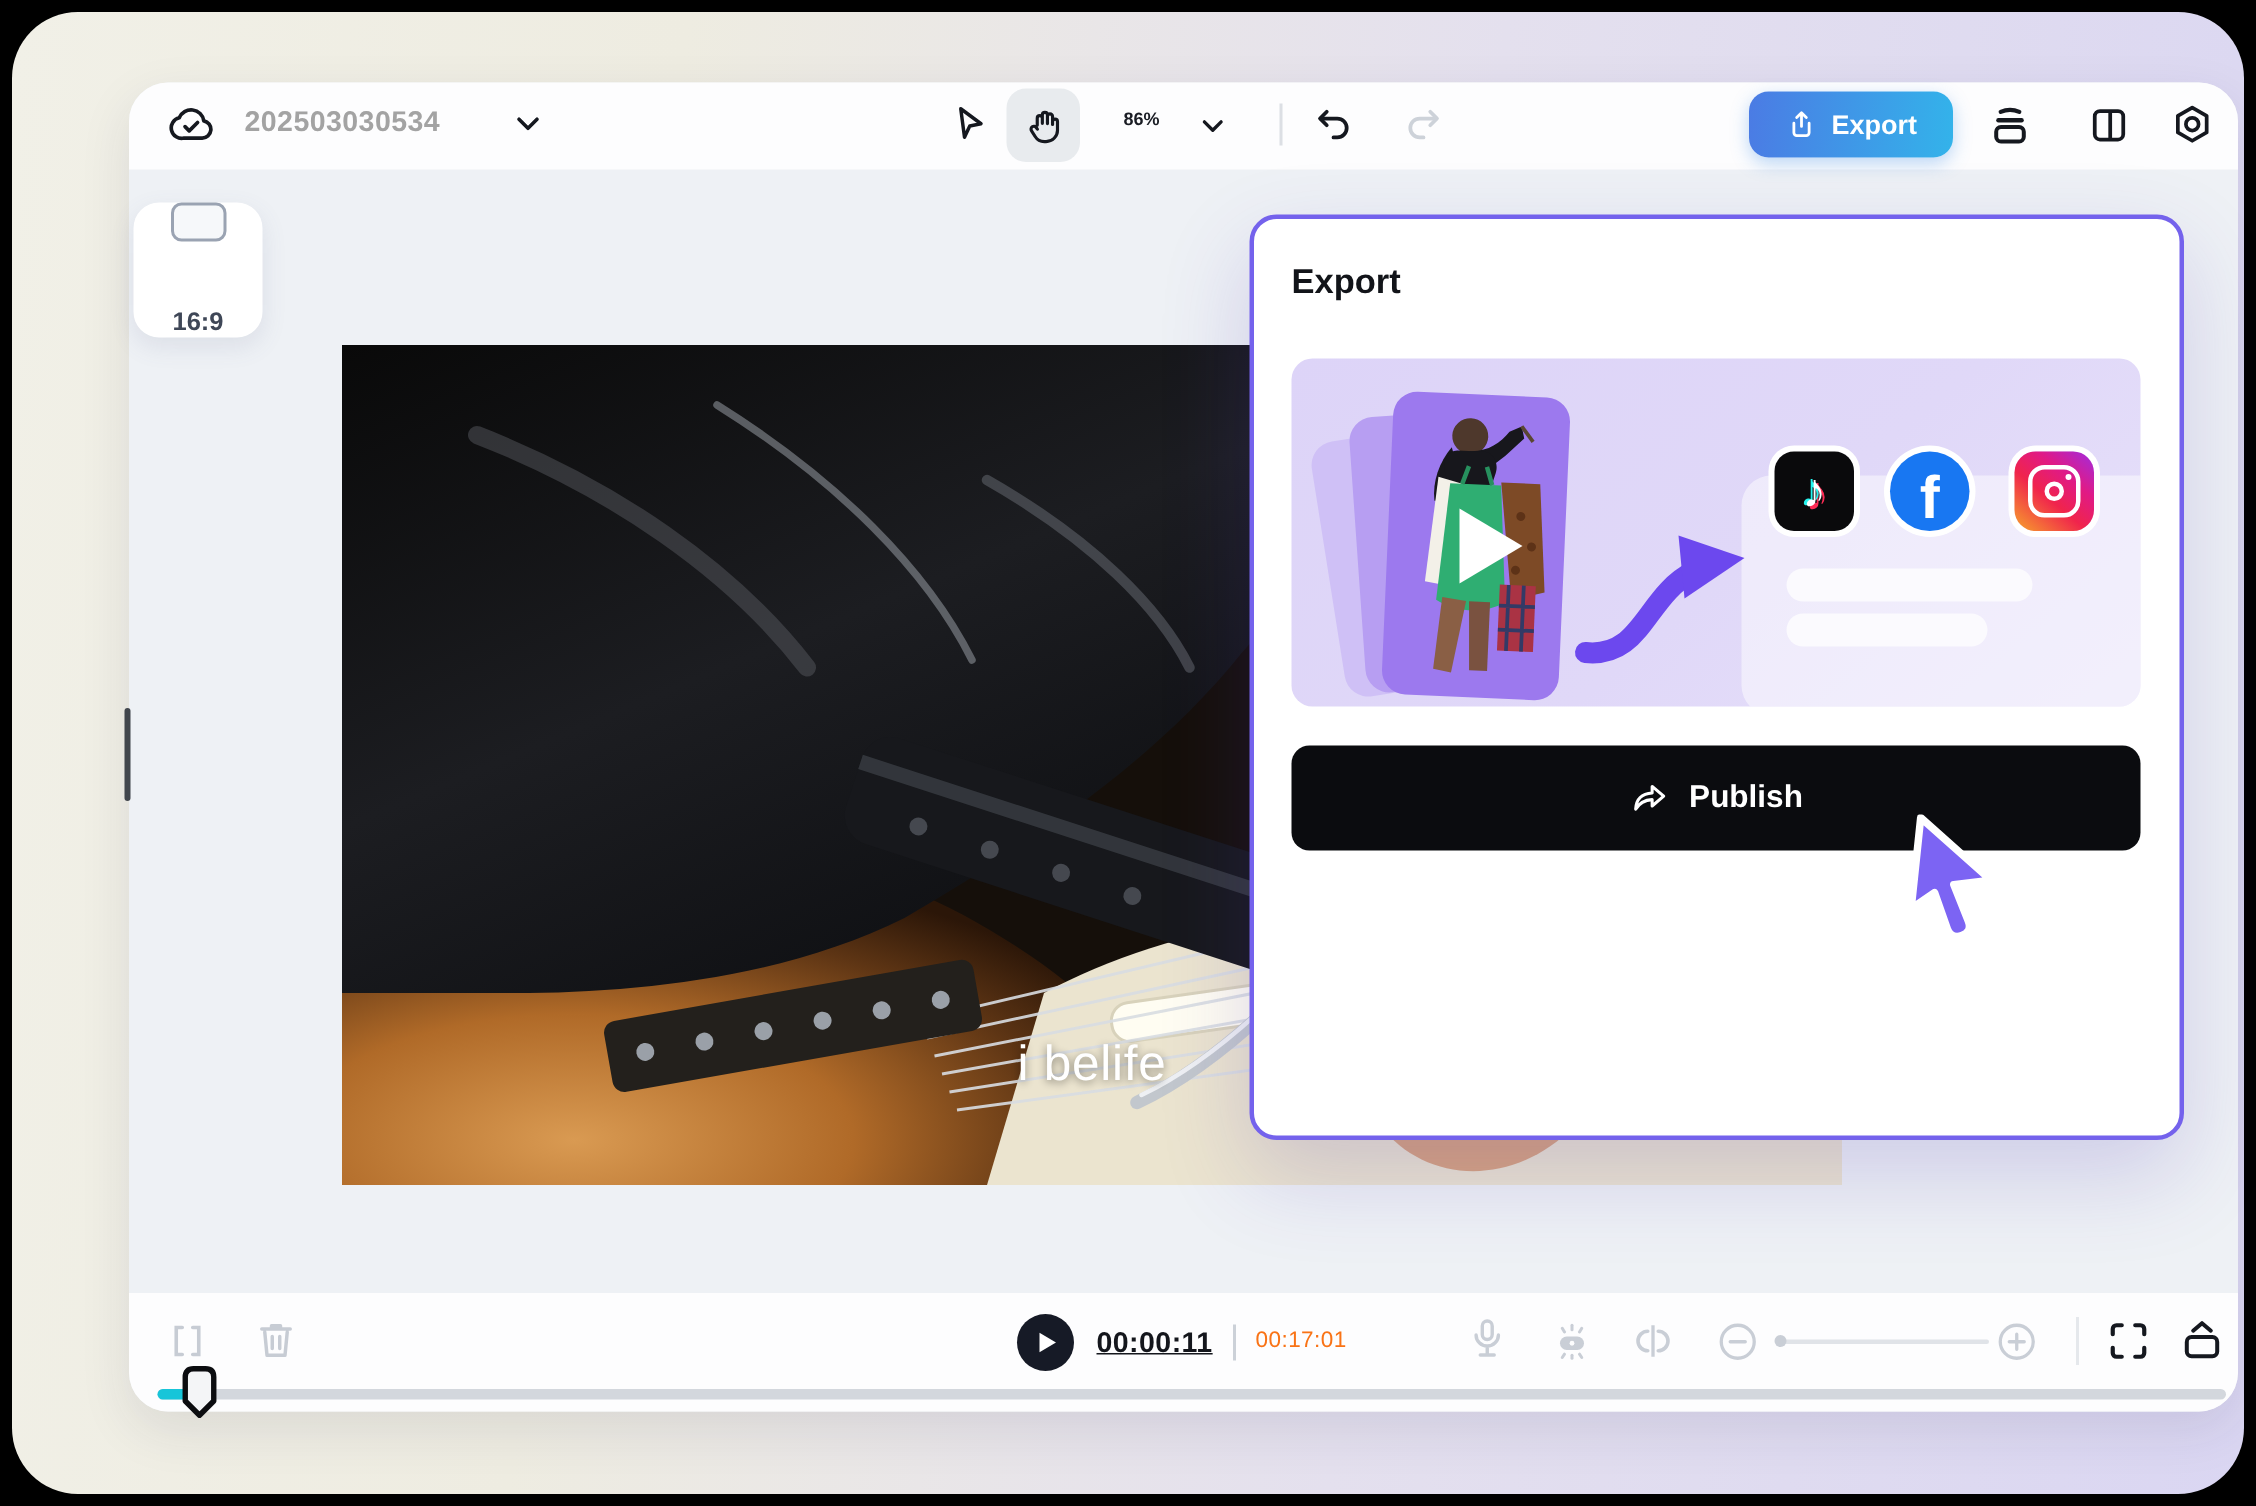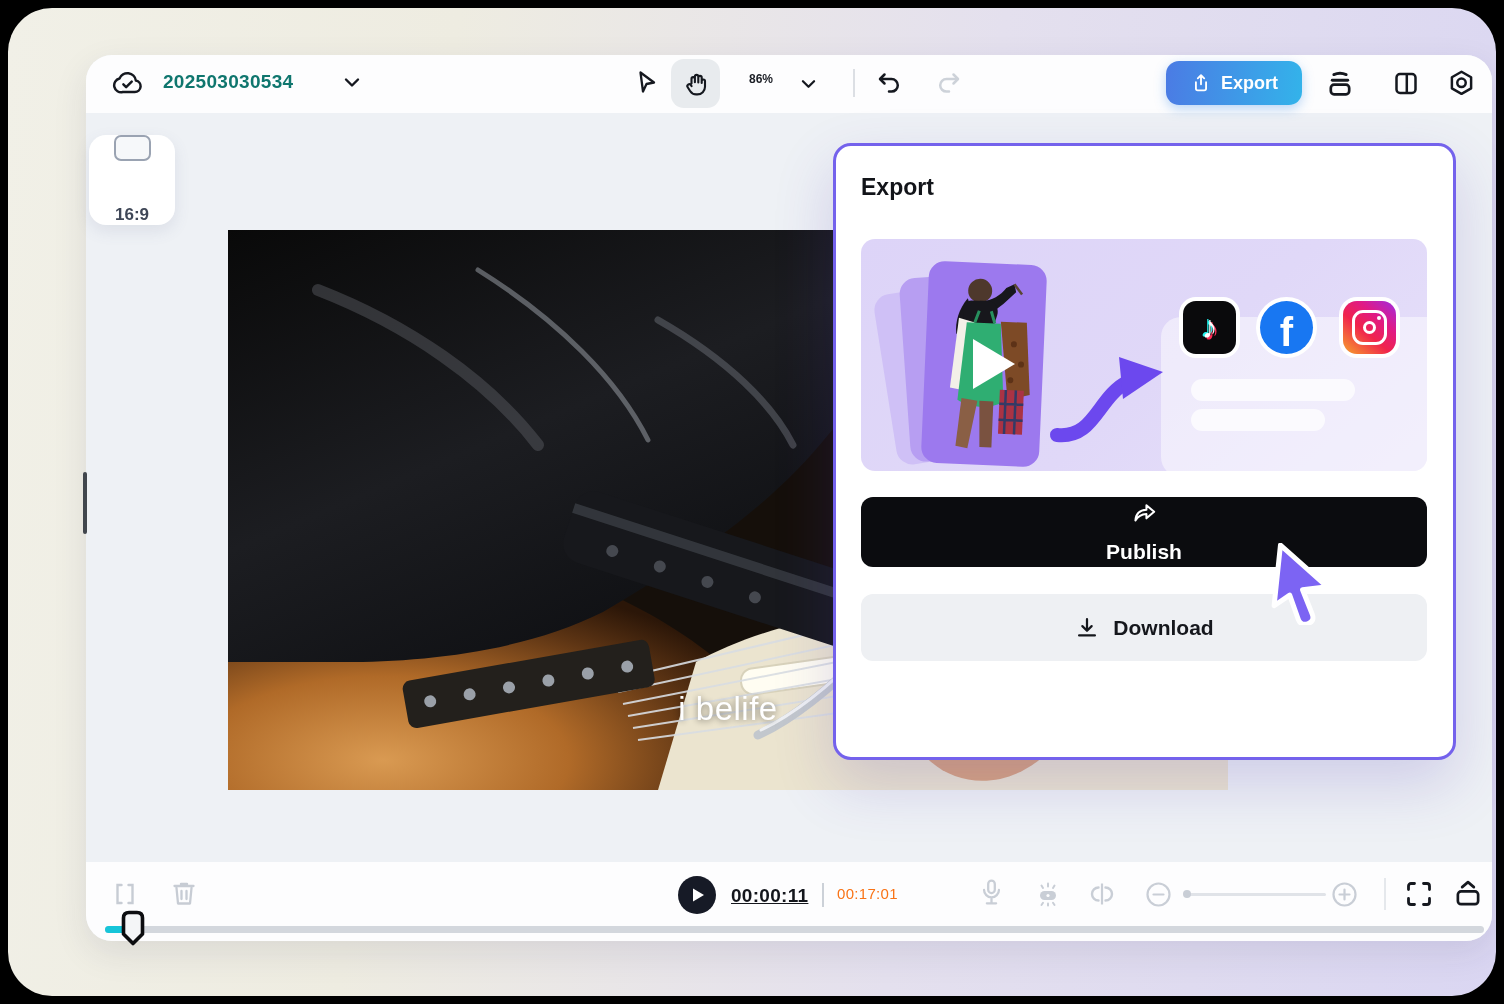--- a/index.html
+++ b/index.html
@@ -22,21 +22,21 @@
   .edge-handle { position:absolute; left:83px; top:472px; width:4px; height:62px;
                  border-radius:3px; background:#41464d; z-index:4; }
 
   .abs { position:absolute; }
   .ic { display:block; }
   .dark-ic { color:#15181f; }
   .gray-ic { color:#c7ccd4; }
   .lgray-ic { color:#c9ced6; }
 
   
-  .proj-title { left:163px; top:71px; font-size:19px; font-weight:800; color:#0f766e; letter-spacing:.3px; z-index:4; }
+  .proj-title { left:163px; top:71px; font-size:19px; font-weight:800; color:#a3a3a3; letter-spacing:.3px; z-index:4; }
   .tool-zoomtxt { left:749px; top:72px; font-size:12px; font-weight:600; color:#1a1d24; z-index:4; }
   .hand-btn { left:671px; top:59px; width:49px; height:49px; border-radius:13px; background:#e8ebee;
               display:flex; align-items:center; justify-content:center; z-index:4; }
   .tb-div { left:853px; top:69px; width:2px; height:28px; background:#dcdfe4; z-index:4; }
   .export-btn { left:1166px; top:61px; width:136px; height:44px; border-radius:13px;
                 background:linear-gradient(95deg,#4b7be4,#33b3ea);
                 display:flex; align-items:center; justify-content:center; gap:9px;
                 color:#fff; font-size:18px; font-weight:700; z-index:4;
                 box-shadow:0 4px 12px rgba(60,140,230,.35); border:none; cursor:pointer; }
 
@@ -75,21 +75,21 @@
   .fb-f { color:#fff; font-size:40px; font-weight:700; margin-top:9px; }
   .instagram { left:482px; border-radius:14px;
                background:linear-gradient(40deg,#f7a32b 0%,#f0244c 42%,#e01a86 68%,#a02ce0 100%);
                display:flex; align-items:center; justify-content:center; }
   .ig-cam { width:35px; height:35px; border:3px solid #fff; border-radius:11px; position:relative; }
   .ig-lens { position:absolute; left:8px; top:8px; width:13px; height:13px; border:3px solid #fff; border-radius:50%; }
   .ig-dot { position:absolute; right:3px; top:3px; width:4px; height:4px; background:#fff; border-radius:50%; }
 
   .publish-btn { position:absolute; left:25px; top:351px; width:566px; height:70px; border-radius:12px;
                  background:#0b0c0f; color:#fff; font-size:21px; font-weight:600; border:none;
-                 display:flex; align-items:center; justify-content:center; gap:13px; cursor:pointer;flex-direction:column; }
+                 display:flex; align-items:center; justify-content:center; gap:13px; cursor:pointer; }
   .download-btn { position:absolute; left:25px; top:448px; width:566px; height:67px; border-radius:12px;
                   background:#eef0f3; color:#15171c; font-size:21px; font-weight:600; border:none;
                   display:flex; align-items:center; justify-content:center; gap:13px; cursor:pointer; }
   .tip { position:absolute; left:50px; top:538px; width:522px; text-align:center;
          font-size:16px; color:#4c505a; line-height:1.65; }
   .bulb { display:inline-block; width:13px; height:13px; border-radius:50%;
           background:radial-gradient(circle at 40% 35%, #ffe9a8, #f4cf5e 70%, #e8b93e);
           position:relative; margin-right:4px; vertical-align:-1px; }
   .bulb:after { content:""; position:absolute; left:4px; bottom:-4px; width:5px; height:4px;
                 background:#e8e3cf; border-radius:1px; }
@@ -308,26 +308,20 @@
       <div class="ph-bar b2"></div>
     </div>
 
     <button class="publish-btn">
       <svg class="ic" width="27" height="27" viewBox="0 0 28 28">
         <path d="M16 5.5 L24 12.2 l-8 6.8 v-4.4 C10 14.9 7 17.2 4.6 21.2 5 13.6 9 10.4 16 10 Z" fill="none" stroke="#fff" stroke-width="2.1" stroke-linejoin="round"></path>
       </svg>
       <span>Publish</span>
     </button>
 
-    <button class="download-btn">
-      <svg class="ic" width="26" height="26" viewBox="0 0 28 28">
-        <path d="M14 4.5 v12 M9 12 l5 5 5-5 M5.5 22 h17" fill="none" stroke="#15171c" stroke-width="2.4" stroke-linecap="round" stroke-linejoin="round"></path>
-      </svg>
-      <span>Download</span>
-    </button>
 
   </div>
 
   <svg class="abs big-cursor" width="72" height="82" viewBox="0 0 62 74">
     <g transform="rotate(6 30 37)">
       <path d="M8 4 L54 37 L32 42 L43 63 Q46 69 40 72 Q34 75 31 69 L21 48 L8 59 Z" fill="#7c64f3" stroke="#ffffff" stroke-width="4.5" stroke-linejoin="round"></path>
     </g>
   </svg>
 
   <svg class="abs ic gray-ic" style="left:111px;top:880px;z-index:4" width="28" height="28" viewBox="0 0 28 28">

